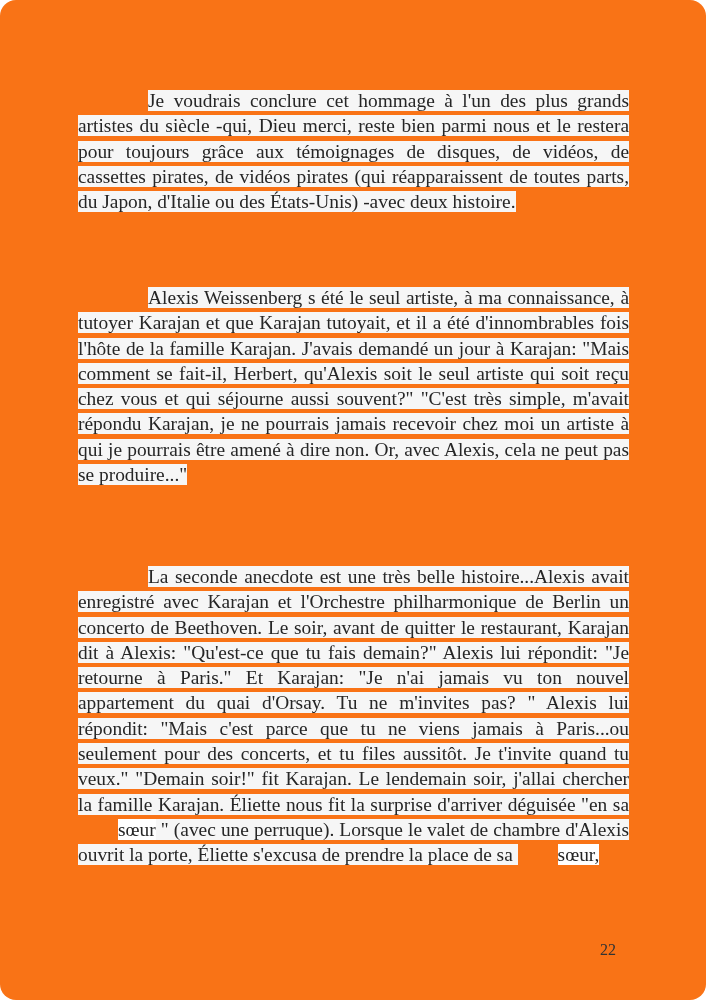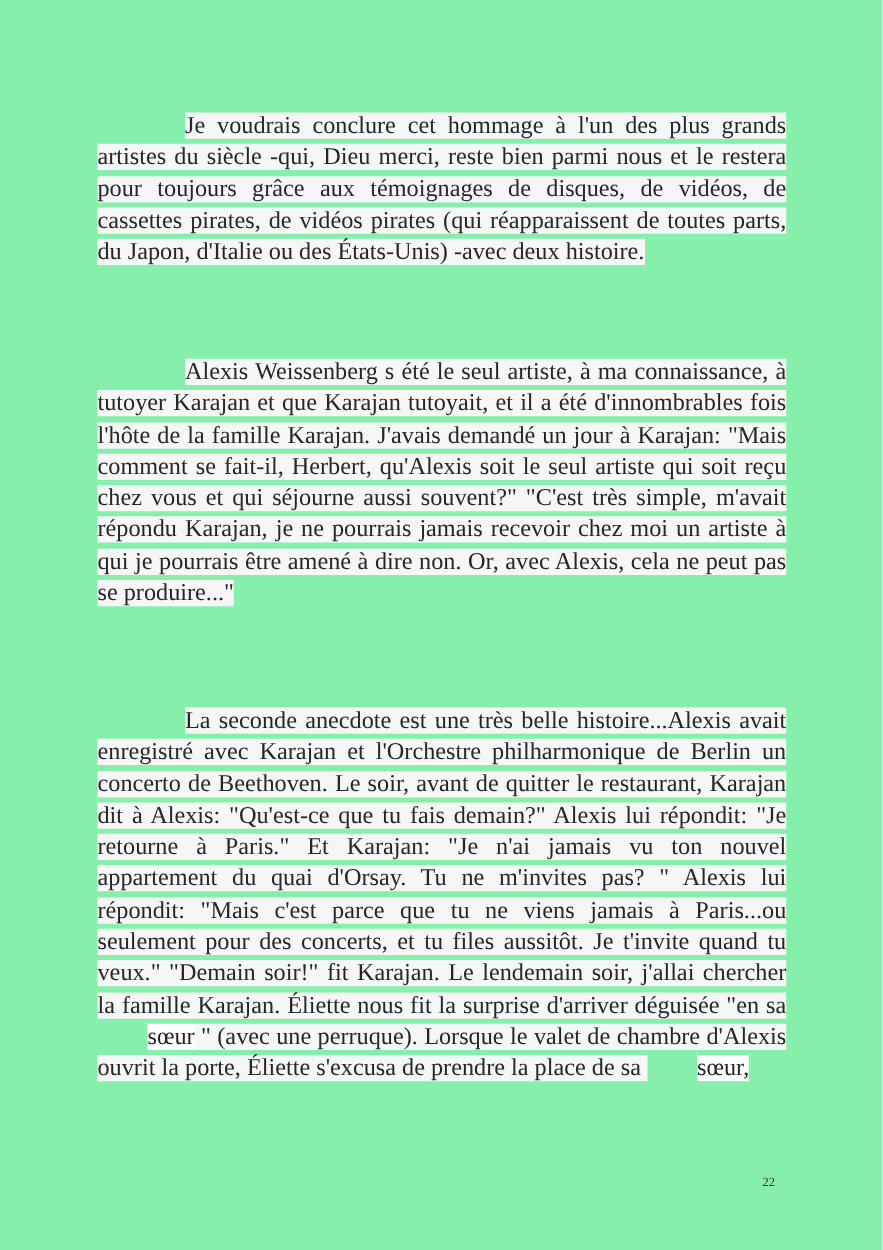--- a/index.html
+++ b/index.html
@@ -1,17 +1,17 @@
 <!DOCTYPE html>
 <html><head>
 <meta charset="utf-8">
 <style>
   html, body { margin: 0; padding: 0; background: #ffffff; }
   body { width: 706px; height: 1000px; position: relative; overflow: hidden; }
-  .page { position: absolute; left: 0; top: 0; width: 706px; height: 1000px; background: #86efac; }
+  .page { position: absolute; left: 0; top: 0; width: 706px; height: 1000px; background: #f97316; border-radius: 16px; }
   .para {
     position: absolute;
     left: 78px;
     width: 551px;
     font-family: "Liberation Serif", serif;
     font-size: 19.4px;
     line-height: 25.3px;
     color: #262626;
     text-align: justify;
     margin: 0;
@@ -24,23 +24,23 @@
   .para .indent { display: inline-block; width: 70px; }
   .para .nohl { background: #ffffff; margin-left: 40px; }
   #p1 { top: 88px; }
   #p2 { top: 285px; }
   #p3 { top: 564px; }
   .page-number {
     position: absolute;
     left: 600px;
     top: 941px;
     width: 30px;
-    text-align: center;
+    text-align: left;
     font-family: "Liberation Serif", serif;
-    font-size: 10px;
+    font-size: 16px;
     color: #333333;
   }
 </style>
 </head>
 <body>
 
 <div class="page">
   <p class="para" id="p1"><span class="indent"></span><span class="txt">Je voudrais conclure cet hommage à l'un des plus grands artistes du siècle -qui, Dieu merci, reste bien parmi nous et le restera pour toujours grâce aux témoignages de disques, de vidéos, de cassettes pirates, de vidéos pirates (qui réapparaissent de toutes parts, du Japon, d'Italie ou des États-Unis) -avec deux histoire.</span></p>
 
   <p class="para" id="p2"><span class="indent"></span><span class="txt">Alexis Weissenberg s été le seul artiste, à ma connaissance, à tutoyer Karajan et que Karajan tutoyait, et il a été d'innombrables fois l'hôte de la famille Karajan. J'avais demandé un jour à Karajan: "Mais comment se fait-il, Herbert, qu'Alexis soit le seul artiste qui soit reçu chez vous et qui séjourne aussi souvent?" "C'est très simple, m'avait répondu Karajan, je ne pourrais jamais recevoir chez moi un artiste à qui je pourrais être amené à dire non. Or, avec Alexis, cela ne peut pas se produire..."</span></p>

